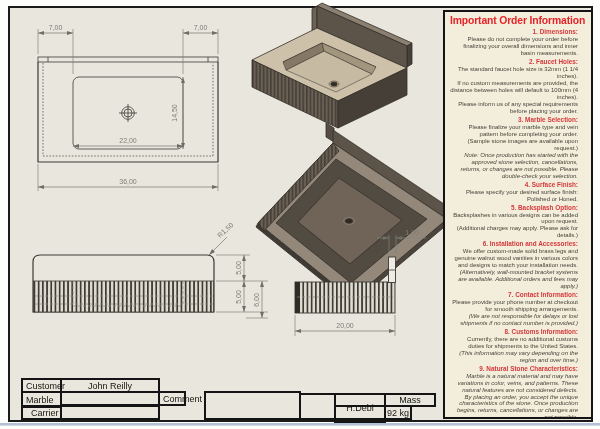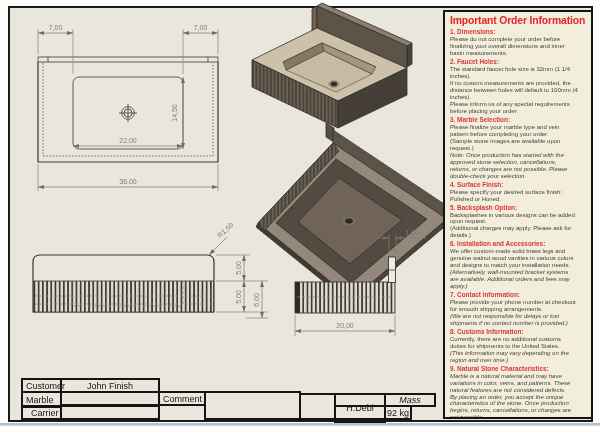--- a/index.html
+++ b/index.html
@@ -12,21 +12,21 @@
   .dline{stroke:#85847c;stroke-width:0.8;fill:none;}
   .edge{stroke:#3c3a35;stroke-width:1.2;fill:none;}
   .edge2{stroke:#3c3a35;stroke-width:0.8;fill:none;}
   .hid{stroke:#8b8a82;stroke-width:0.7;fill:none;stroke-dasharray:3 2;}
   .scal{stroke:#55534c;stroke-width:0.8;fill:none;stroke-dasharray:1.6 1.6;}
   .iso{stroke:#332f29;stroke-width:0.8;}
 
   
   #info-panel{position:absolute;left:443px;top:10px;width:150px;height:409px;
     box-sizing:border-box;border:2px solid #141414;background:#f3eedb;
-    padding:3px 13px 2px 5px;overflow:hidden;}
+    padding:3px 13px 2px 5px;overflow:hidden;text-align:right;}
   #info-title{color:#e62328;font-weight:bold;font-size:10.4px;letter-spacing:-0.15px;
     line-height:1.1;margin-bottom:2px;white-space:nowrap;}
   .sec-head{color:#d5383c;font-weight:bold;font-size:6.4px;line-height:1.25;margin-top:1px;}
   .sec-para{color:#46443c;font-size:6px;line-height:1.16;}
   .sec-para.italic{font-style:italic;}
 
   
   .tb-cell{position:absolute;box-sizing:border-box;border:2px solid #141414;
     font-size:9px;color:#16160f;display:flex;align-items:center;background:transparent;}
   .tb-left{justify-content:flex-start;padding-left:3px;}
@@ -173,27 +173,27 @@
         <div class="sec-para">Currently, there are no additional customs duties for shipments to the United States.</div>
         <div class="sec-para italic">(This information may vary depending on the region and over time.)</div>
         <div class="sec-head">9. Natural Stone Characteristics:</div>
         <div class="sec-para italic">Marble is a natural material and may have variations in color, veins, and patterns. These natural features are not considered defects.</div>
         <div class="sec-para italic">By placing an order, you accept the unique characteristics of the stone. Once production begins, returns, cancellations, or changes are not possible.</div>
       </div>
 </div>
 
 <div>
   <div class="tb-cell tb-left" style="left:21px;top:378px;width:41px;height:15px;">Customer</div>
-  <div class="tb-cell tb-center" style="left:60px;top:378px;width:100px;height:15px;">John Finish</div>
+  <div class="tb-cell tb-center" style="left:60px;top:378px;width:100px;height:15px;">John Reilly</div>
   <div class="tb-cell tb-left" style="left:21px;top:391px;width:41px;height:17px;">Marble</div>
   <div class="tb-cell" style="left:60px;top:391px;width:100px;height:15px;"></div>
-  <div class="tb-cell tb-left" style="left:158px;top:391px;width:48px;height:15px;">Comment</div>
+  <div class="tb-cell tb-left" style="left:158px;top:391px;width:28px;height:15px;">Comment</div>
   <div class="tb-cell" style="left:204px;top:391px;width:97px;height:29px;"></div>
   <div class="tb-cell tb-left" style="left:21px;top:405px;width:41px;height:15px;padding-left:8px;">Carrier</div>
   <div class="tb-cell" style="left:60px;top:405px;width:100px;height:15px;"></div>
   <div class="tb-cell" style="left:299px;top:393px;width:37px;height:27px;"></div>
   <div class="tb-cell tb-center" style="left:334px;top:393px;width:52px;height:30px;">H.Debi</div>
-  <div class="tb-cell tb-center" style="left:384px;top:393px;width:52px;height:14px;font-style:italic;">Mass</div>
+  <div class="tb-cell tb-center" style="left:384px;top:393px;width:52px;height:14px;">Mass</div>
   <div class="tb-cell" style="left:334px;top:405px;width:52px;height:15px;"></div>
   <div class="tb-cell tb-center" style="left:384px;top:405px;width:28px;height:15px;">92 kg</div>
 </div>
 
 </div>
 
 </body></html>

